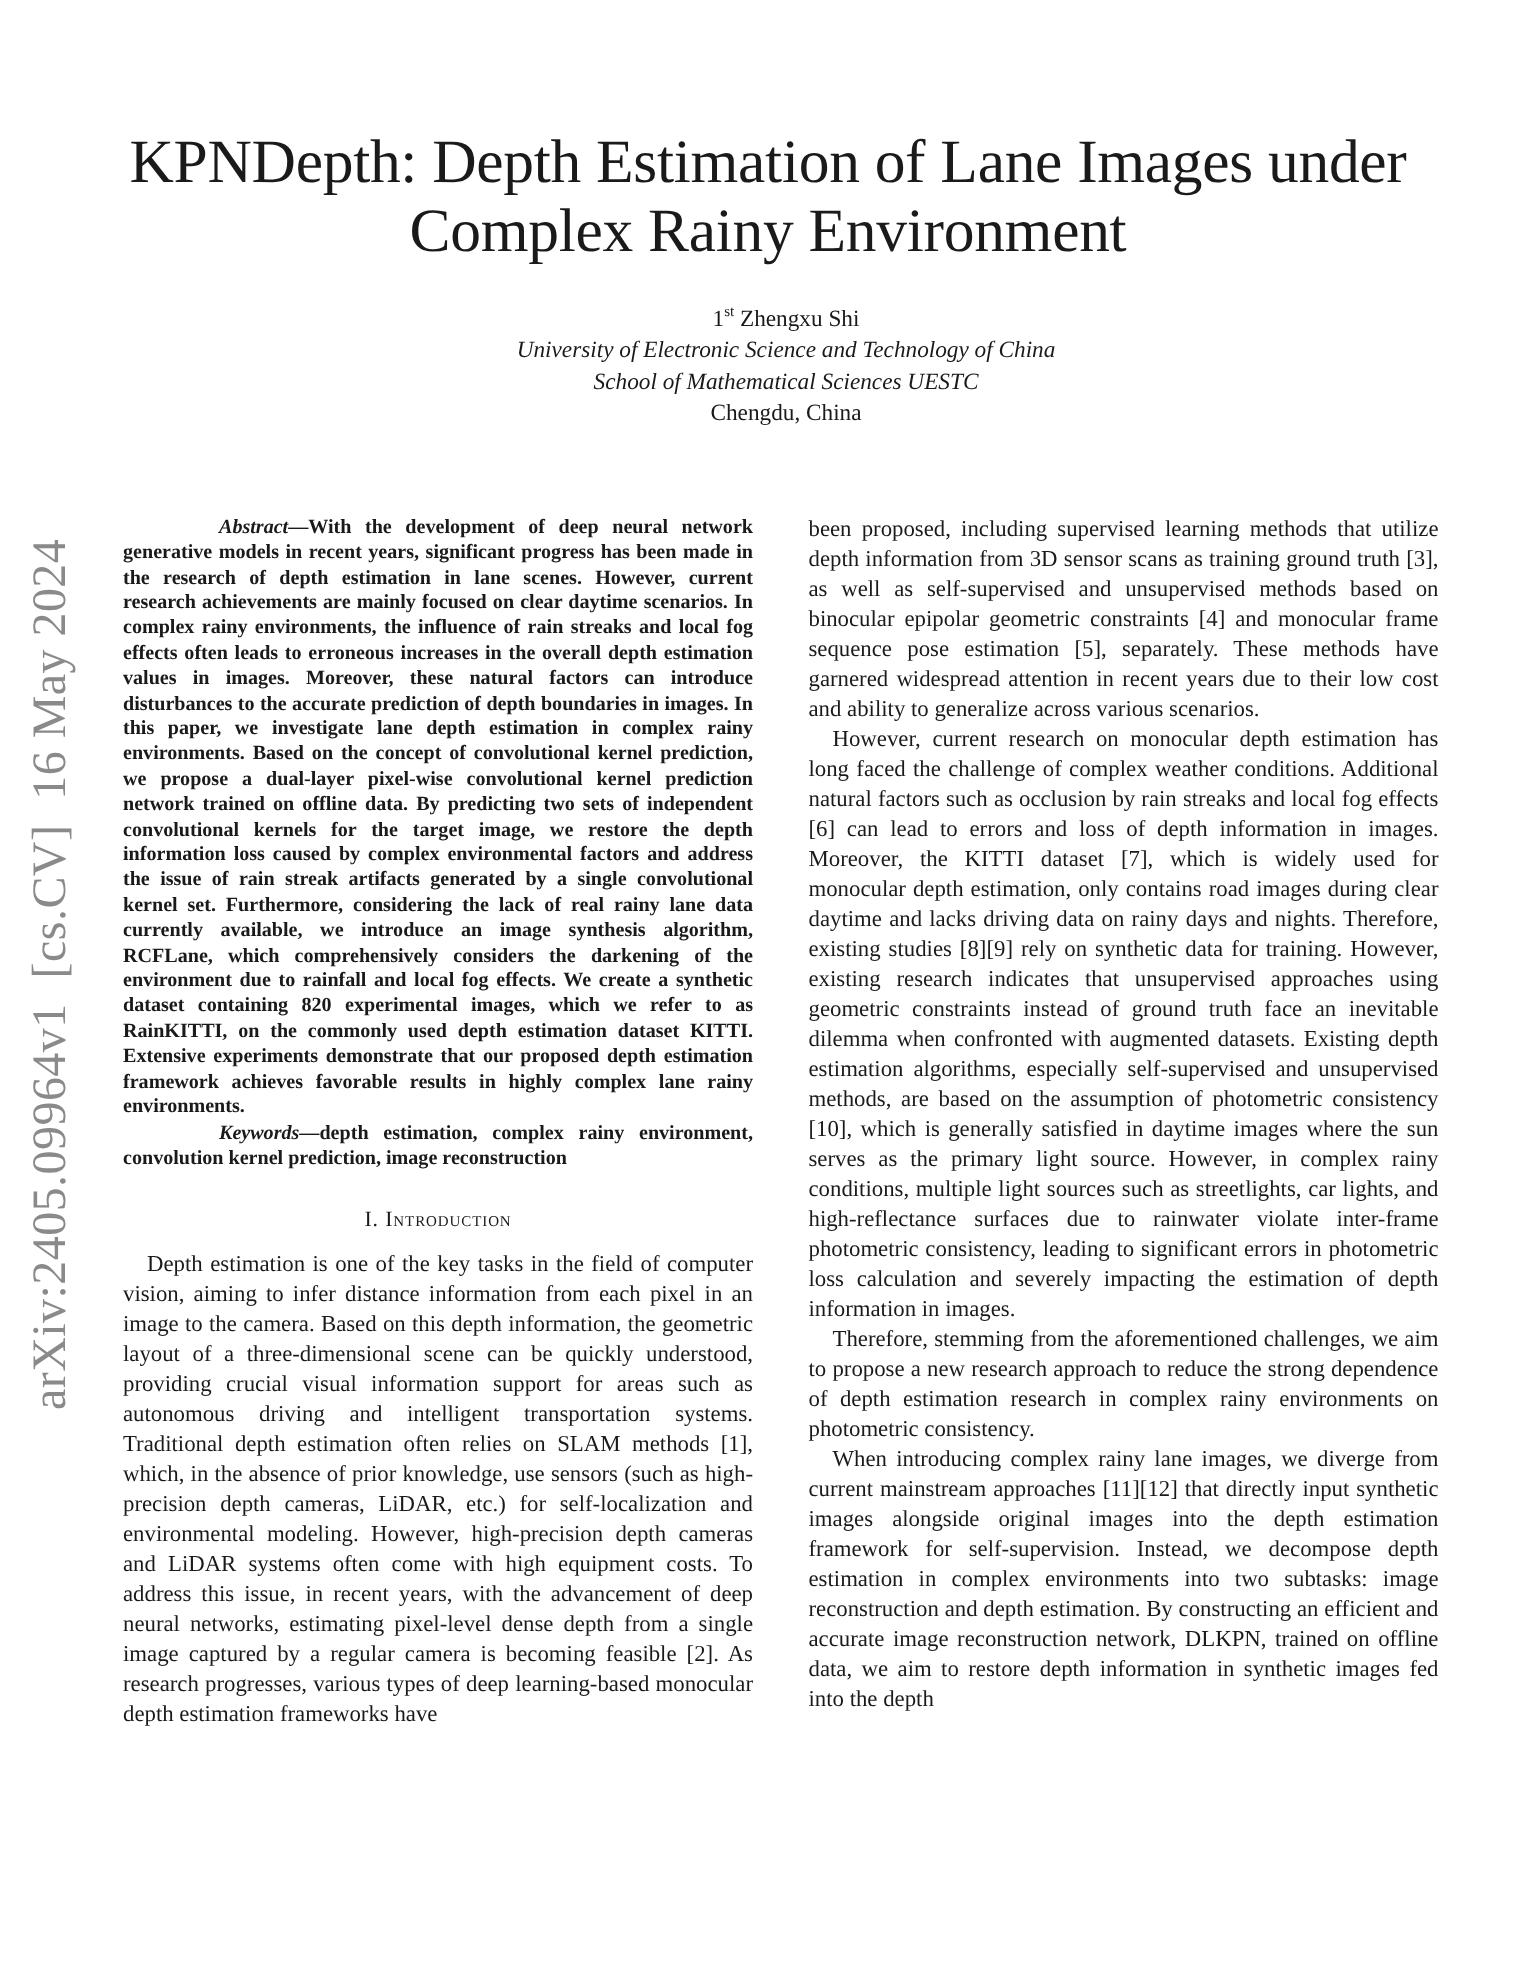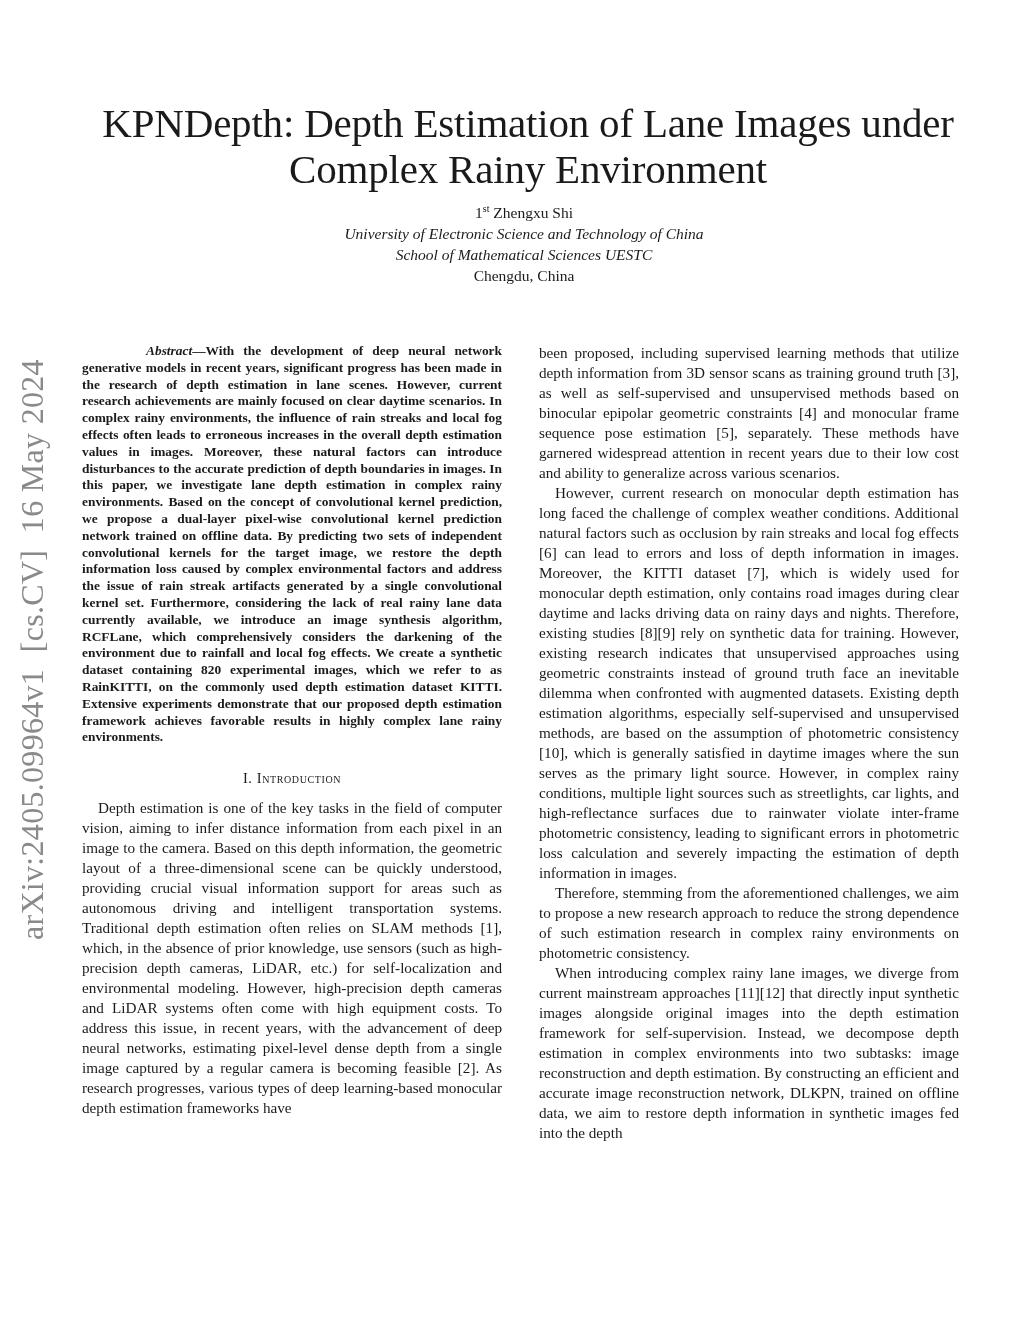--- a/index.html
+++ b/index.html
@@ -3,21 +3,21 @@
 <meta charset="utf-8">
 <style>
   html, body { margin: 0; padding: 0; background: #ffffff; }
   body {
     width: 1024px; height: 1325px; position: relative; overflow: hidden;
     font-family: "Liberation Serif", "DejaVu Serif", serif; color: #1a1a1a;
   }
   .title {
     position: absolute; left: 40px; width: 944px; top: 84px;
     text-align: center; font-size: 41px; line-height: 46px; font-weight: normal;
-    margin: 16px; letter-spacing: -0.2px;
+    margin: 0; letter-spacing: -0.2px;
   }
   .author-block {
     position: absolute; left: 212px; width: 624px; top: 202px;
     text-align: center; font-size: 15.5px; line-height: 21px;
   }
   .author-block .affil { font-style: italic; }
   .author-block sup { font-size: 10px; line-height: 0; }
   .arxiv-stamp {
     position: absolute; left: 14px; top: 940px;
     transform-origin: 0 0; transform: rotate(-90deg);
@@ -53,22 +53,23 @@
   </div>
   <div class="affil">University of Electronic Science and Technology of China</div>
   <div class="affil">School of Mathematical Sciences UESTC</div>
   <div>Chengdu, China</div>
 </div>
 
 <div class="arxiv-stamp" style="white-space: pre;">arXiv:2405.09964v1  [cs.CV]  16 May 2024</div>
 
 <div class="col col-left">
   <p class="abstract"><span class="lead">Abstract</span><span>—With the development of deep neural network generative models in recent years, significant progress has been made in the research of depth estimation in lane scenes. However, current research achievements are mainly focused on clear daytime scenarios. In complex rainy environments, the influence of rain streaks and local fog effects often leads to erroneous increases in the overall depth estimation values in images. Moreover, these natural factors can introduce disturbances to the accurate prediction of depth boundaries in images. In this paper, we investigate lane depth estimation in complex rainy environments. Based on the concept of convolutional kernel prediction, we propose a dual-layer pixel-wise convolutional kernel prediction network trained on offline data. By predicting two sets of independent convolutional kernels for the target image, we restore the depth information loss caused by complex environmental factors and address the issue of rain streak artifacts generated by a single convolutional kernel set. Furthermore, considering the lack of real rainy lane data currently available, we introduce an image synthesis algorithm, RCFLane, which comprehensively considers the darkening of the environment due to rainfall and local fog effects. We create a synthetic dataset containing 820 experimental images, which we refer to as RainKITTI, on the commonly used depth estimation dataset KITTI. Extensive experiments demonstrate that our proposed depth estimation framework achieves favorable results in highly complex lane rainy environments.</span></p>
+  <p class="keywords"><span class="lead">Keywords</span><span>—depth estimation, complex rainy environment, convolution kernel prediction, image reconstruction</span></p>
   <div class="section-heading">I. Introduction</div>
   <p class="intro-p">Depth estimation is one of the key tasks in the field of computer vision, aiming to infer distance information from each pixel in an image to the camera. Based on this depth information, the geometric layout of a three-dimensional scene can be quickly understood, providing crucial visual information support for areas such as autonomous driving and intelligent transportation systems. Traditional depth estimation often relies on SLAM methods [1], which, in the absence of prior knowledge, use sensors (such as high-precision depth cameras, LiDAR, etc.) for self-localization and environmental modeling. However, high-precision depth cameras and LiDAR systems often come with high equipment costs. To address this issue, in recent years, with the advancement of deep neural networks, estimating pixel-level dense depth from a single image captured by a regular camera is becoming feasible [2]. As research progresses, various types of deep learning-based monocular depth estimation frameworks have</p>
 </div>
 
 <div class="col col-right">
   <p class="intro-p" style="text-indent:0">been proposed, including supervised learning methods that utilize depth information from 3D sensor scans as training ground truth [3], as well as self-supervised and unsupervised methods based on binocular epipolar geometric constraints [4] and monocular frame sequence pose estimation [5], separately. These methods have garnered widespread attention in recent years due to their low cost and ability to generalize across various scenarios.</p>
   <p class="intro-p">However, current research on monocular depth estimation has long faced the challenge of complex weather conditions. Additional natural factors such as occlusion by rain streaks and local fog effects [6] can lead to errors and loss of depth information in images. Moreover, the KITTI dataset [7], which is widely used for monocular depth estimation, only contains road images during clear daytime and lacks driving data on rainy days and nights. Therefore, existing studies [8][9] rely on synthetic data for training. However, existing research indicates that unsupervised approaches using geometric constraints instead of ground truth face an inevitable dilemma when confronted with augmented datasets. Existing depth estimation algorithms, especially self-supervised and unsupervised methods, are based on the assumption of photometric consistency [10], which is generally satisfied in daytime images where the sun serves as the primary light source. However, in complex rainy conditions, multiple light sources such as streetlights, car lights, and high-reflectance surfaces due to rainwater violate inter-frame photometric consistency, leading to significant errors in photometric loss calculation and severely impacting the estimation of depth information in images.</p>
-  <p class="intro-p">Therefore, stemming from the aforementioned challenges, we aim to propose a new research approach to reduce the strong dependence of such estimation research in complex rainy environments on photometric consistency.</p>
+  <p class="intro-p">Therefore, stemming from the aforementioned challenges, we aim to propose a new research approach to reduce the strong dependence of depth estimation research in complex rainy environments on photometric consistency.</p>
   <p class="intro-p">When introducing complex rainy lane images, we diverge from current mainstream approaches [11][12] that directly input synthetic images alongside original images into the depth estimation framework for self-supervision. Instead, we decompose depth estimation in complex environments into two subtasks: image reconstruction and depth estimation. By constructing an efficient and accurate image reconstruction network, DLKPN, trained on offline data, we aim to restore depth information in synthetic images fed into the depth</p>
 </div>
 
 </body></html>

